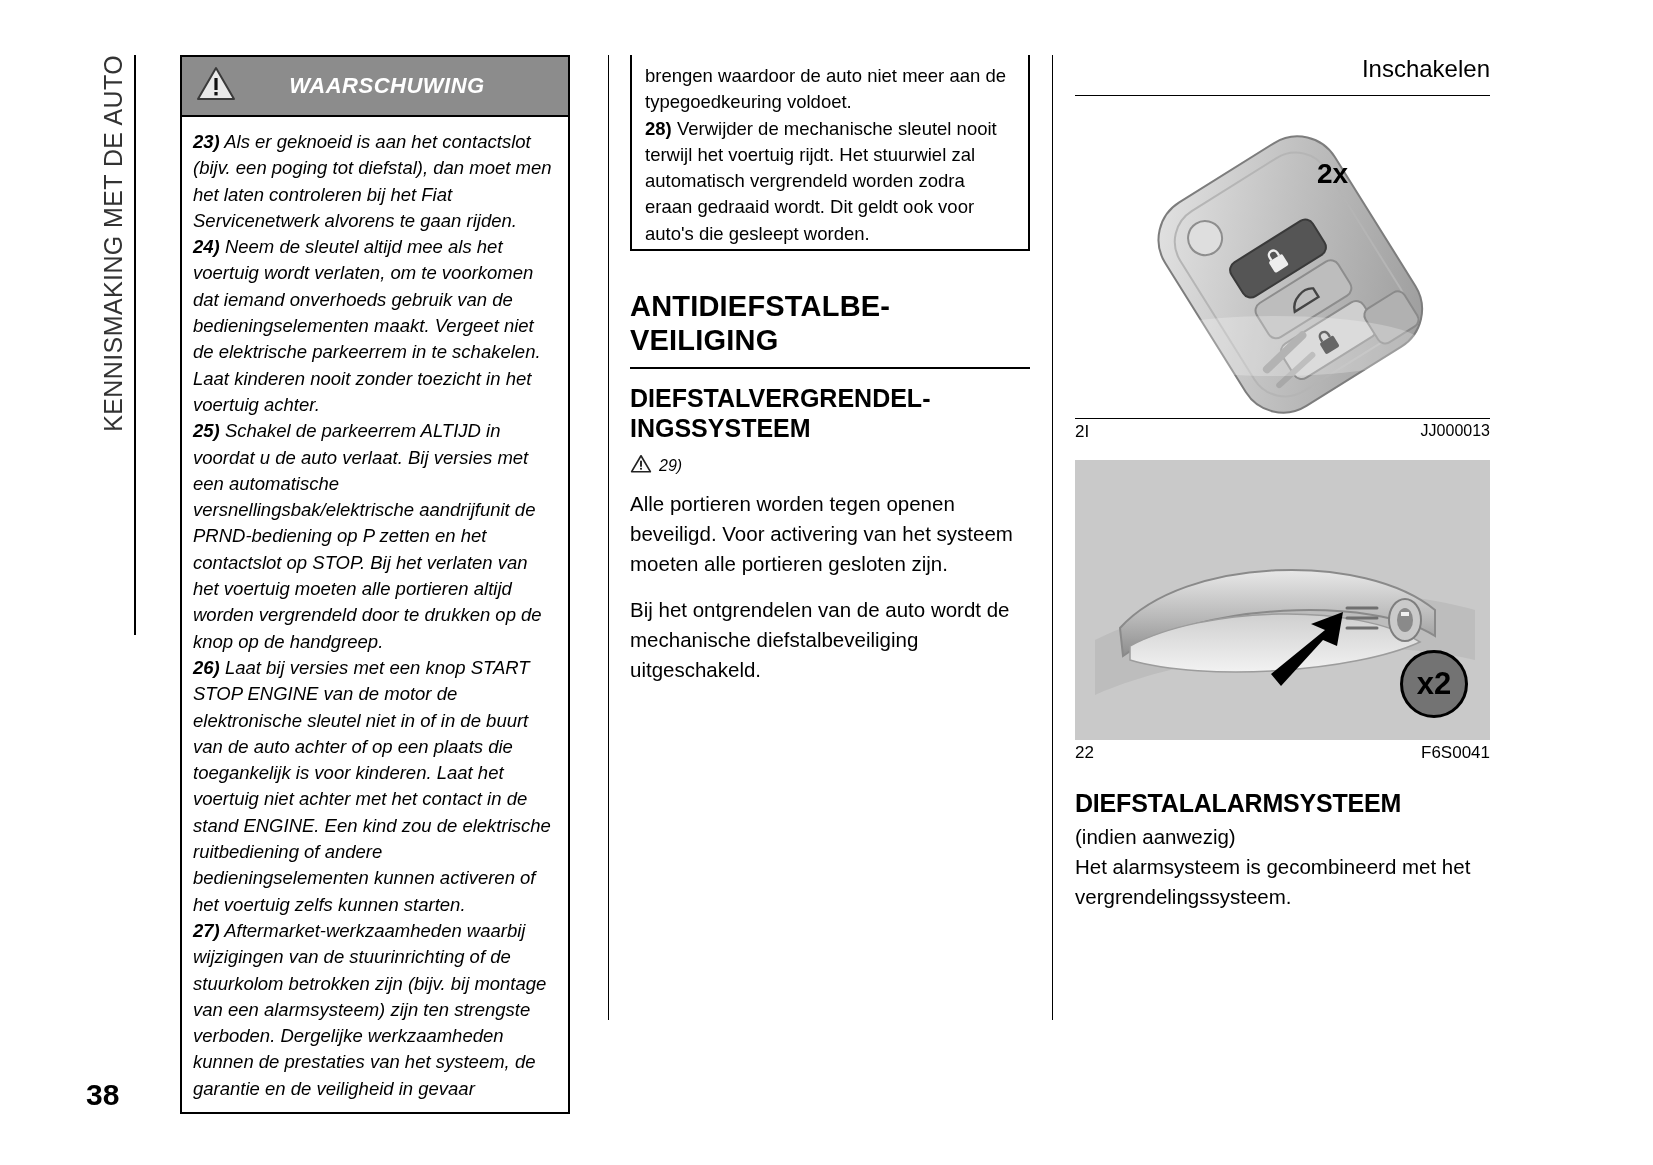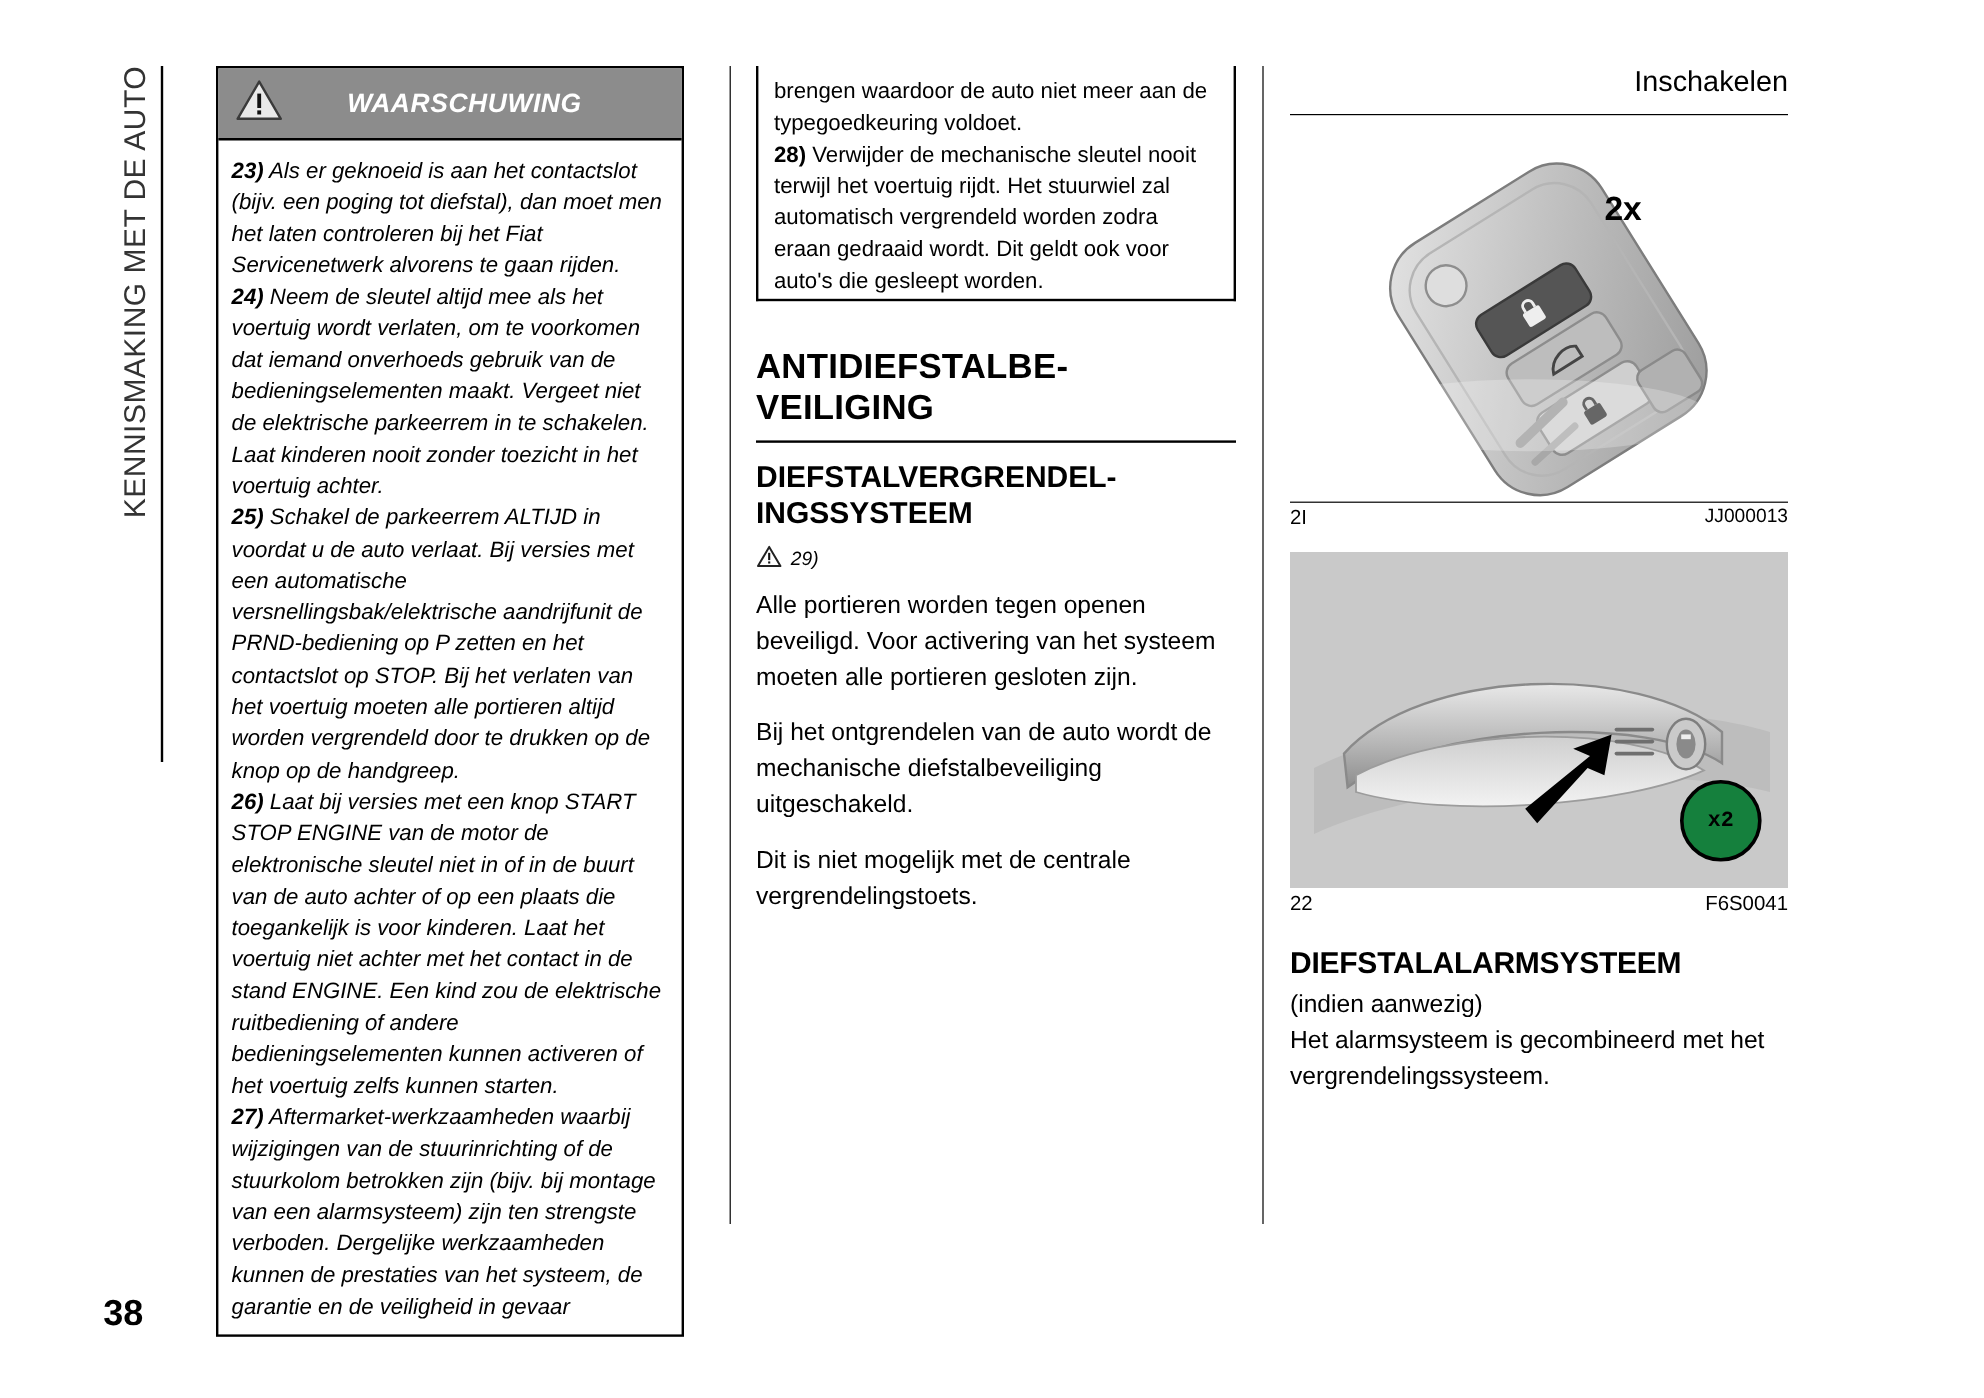--- a/index.html
+++ b/index.html
@@ -244,31 +244,30 @@
 
   
   .x2-badge {
     position: absolute;
     right: 22px;
     bottom: 22px;
     width: 62px;
     height: 62px;
     border: 3px solid #000;
     border-radius: 50%;
-    background: #15803d;
+    background: #737373;
     display: flex;
     align-items: center;
     justify-content: center;
-    font-size: 18px;
-    font-weight: bold;
-    font-family: Liberation Mono, monospace;
+    font-size: 31px;
+    font-weight: bold;
   }
   .twox {
     position: absolute;
-    left: 262px;
+    left: 242px;
     top: 62px;
     font-size: 28px;
     font-weight: bold;
   }
 </style>
 </head>
 <body>
 
 <div class="page">
 
@@ -320,21 +319,20 @@
           <rect x="18.4" y="14" width="3.2" height="11" fill="#111"></rect>
           <rect x="18.4" y="27" width="3.2" height="3.2" fill="#111"></rect>
         </svg>
       </span>
       <span>29)</span>
     </div>
 
     <div class="body-text">
       <p>Alle portieren worden tegen openen beveiligd. Voor activering van het systeem moeten alle portieren gesloten zijn.</p>
       <p>Bij het ontgrendelen van de auto wordt de mechanische diefstalbeveiliging uitgeschakeld.</p>
-      <p>Dit is niet mogelijk met de centrale vergrendelingstoets.</p>
     </div>
   </div>
 
   <div class="col col3">
     <h2 class="col3-head">Inschakelen</h2>
     <div class="hr-top"></div>
 
     <div class="fig-wrap">
       <div class="fig-key">
         <svg width="415" height="322" viewBox="0 0 415 322">

